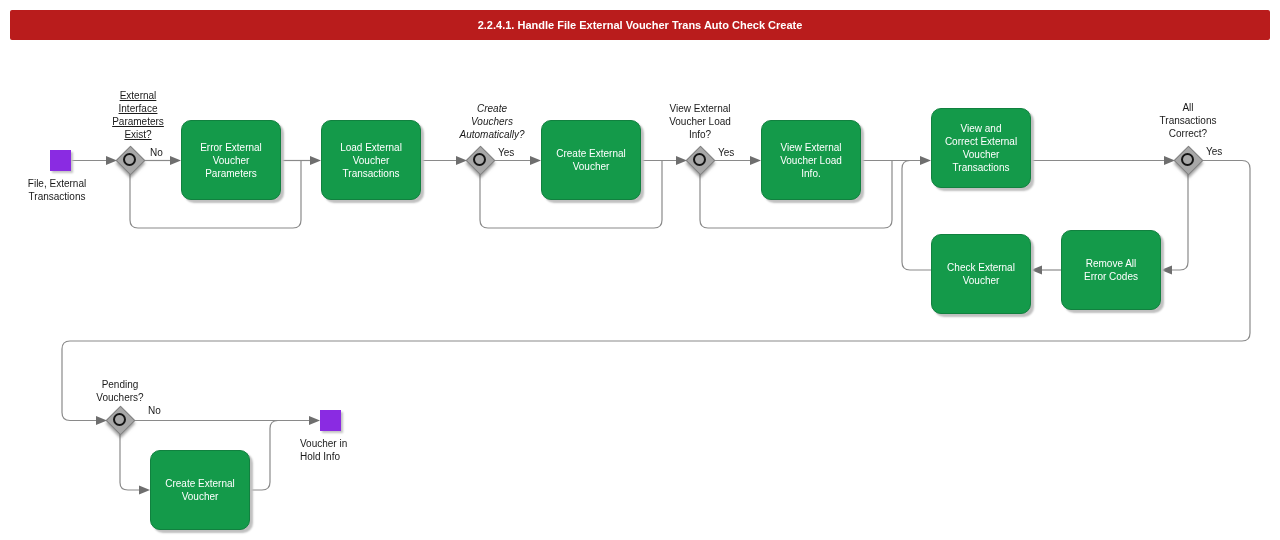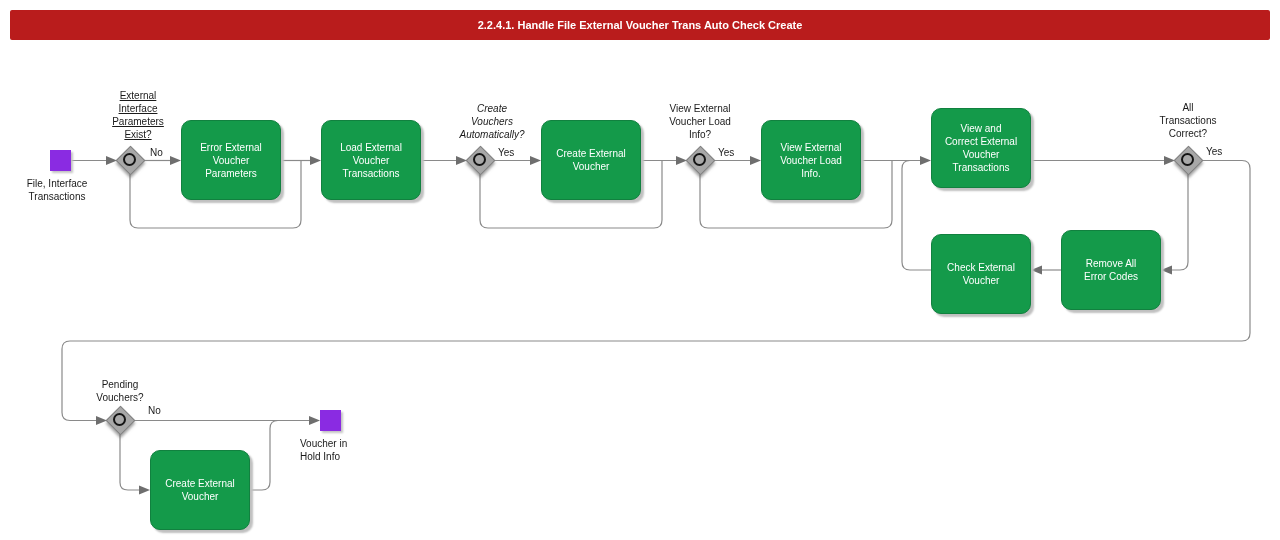--- a/index.html
+++ b/index.html
@@ -84,21 +84,21 @@
   <polygon points="931,160.5 920,156 920,165"></polygon>
   <polygon points="1175,160.5 1164,156 1164,165"></polygon>
   <polygon points="1161,270 1172,265.5 1172,274.5"></polygon>
   <polygon points="1031,270 1042,265.5 1042,274.5"></polygon>
   <polygon points="107,420.5 96,416 96,425"></polygon>
   <polygon points="320,420.5 309,416 309,425"></polygon>
   <polygon points="150,490 139,485.5 139,494.5"></polygon>
 </svg>
 
 <div class="terminal" style="left:50px;top:150px;"></div>
-<div class="flow-label" style="left:7px;top:177px;width:100px;">File, Interface
+<div class="flow-label" style="left:7px;top:177px;width:100px;">File, External
 Transactions</div>
 
 <div class="terminal" style="left:320px;top:410px;"></div>
 <div class="flow-label left" style="left:300px;top:437px;width:80px;">Voucher in
 Hold Info</div>
 
 <div class="diamond" style="left:117px;top:147px;">
   <div class="shape"></div>
   <div class="ring"></div>
 </div>

